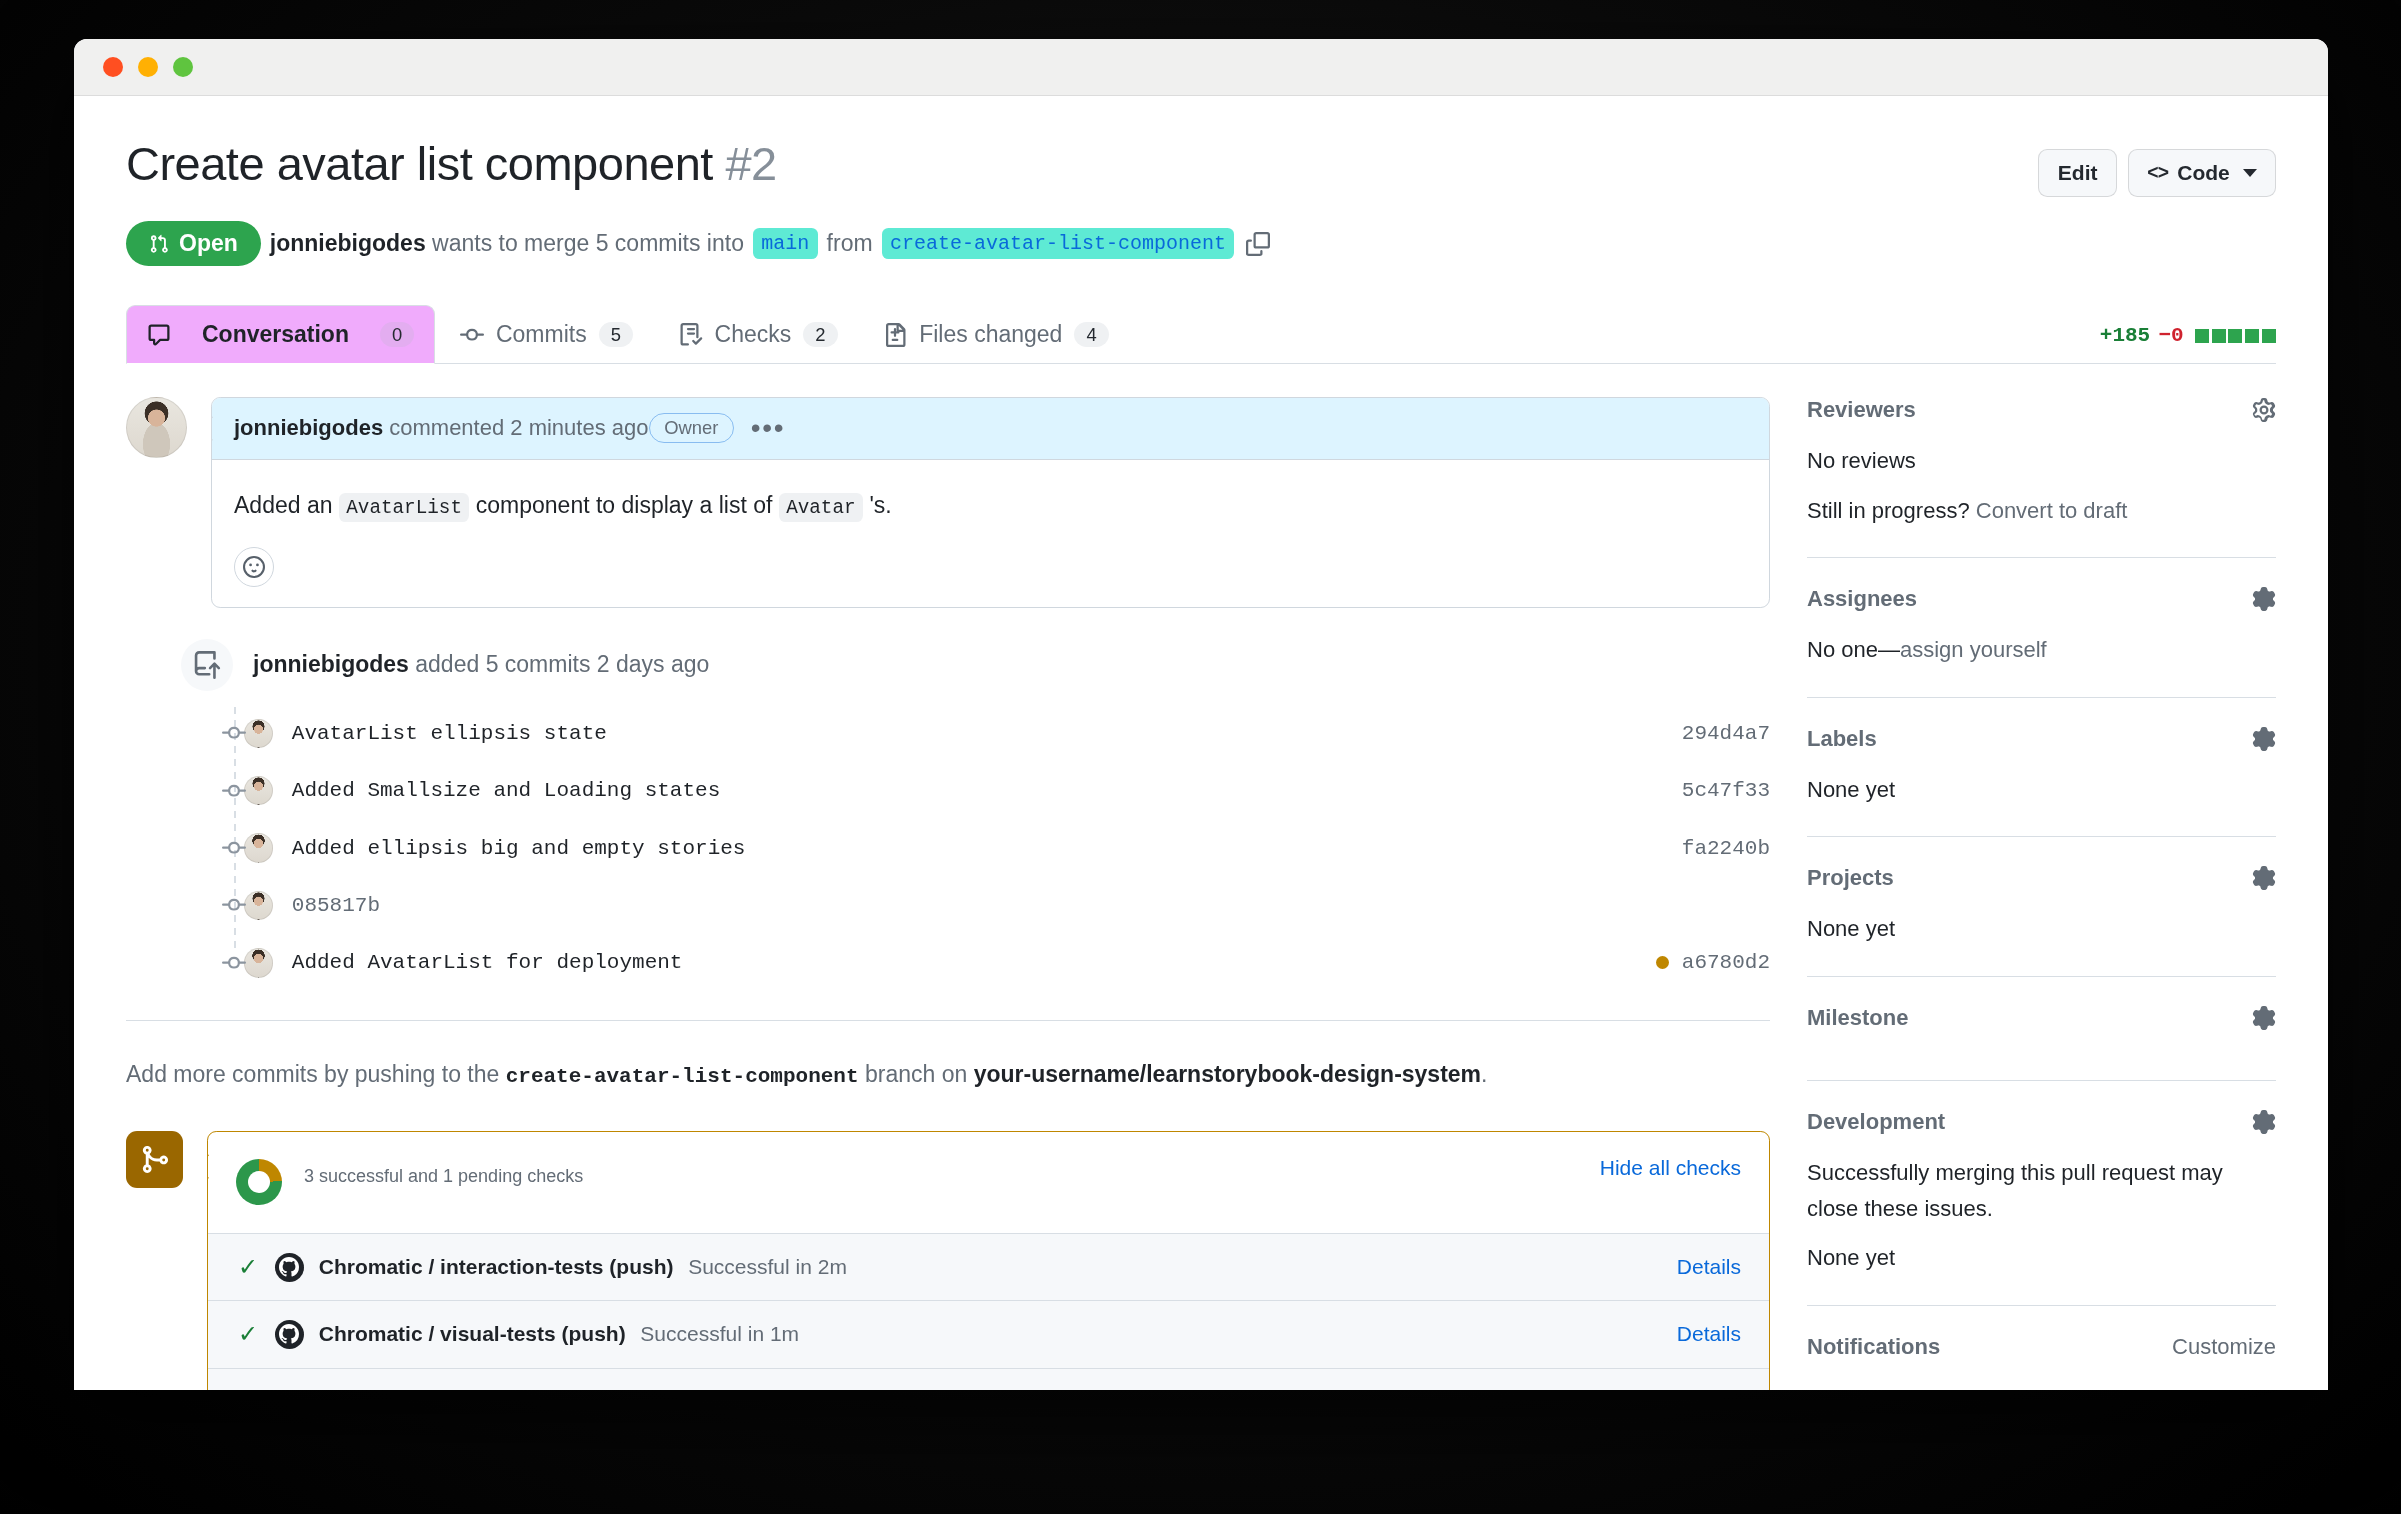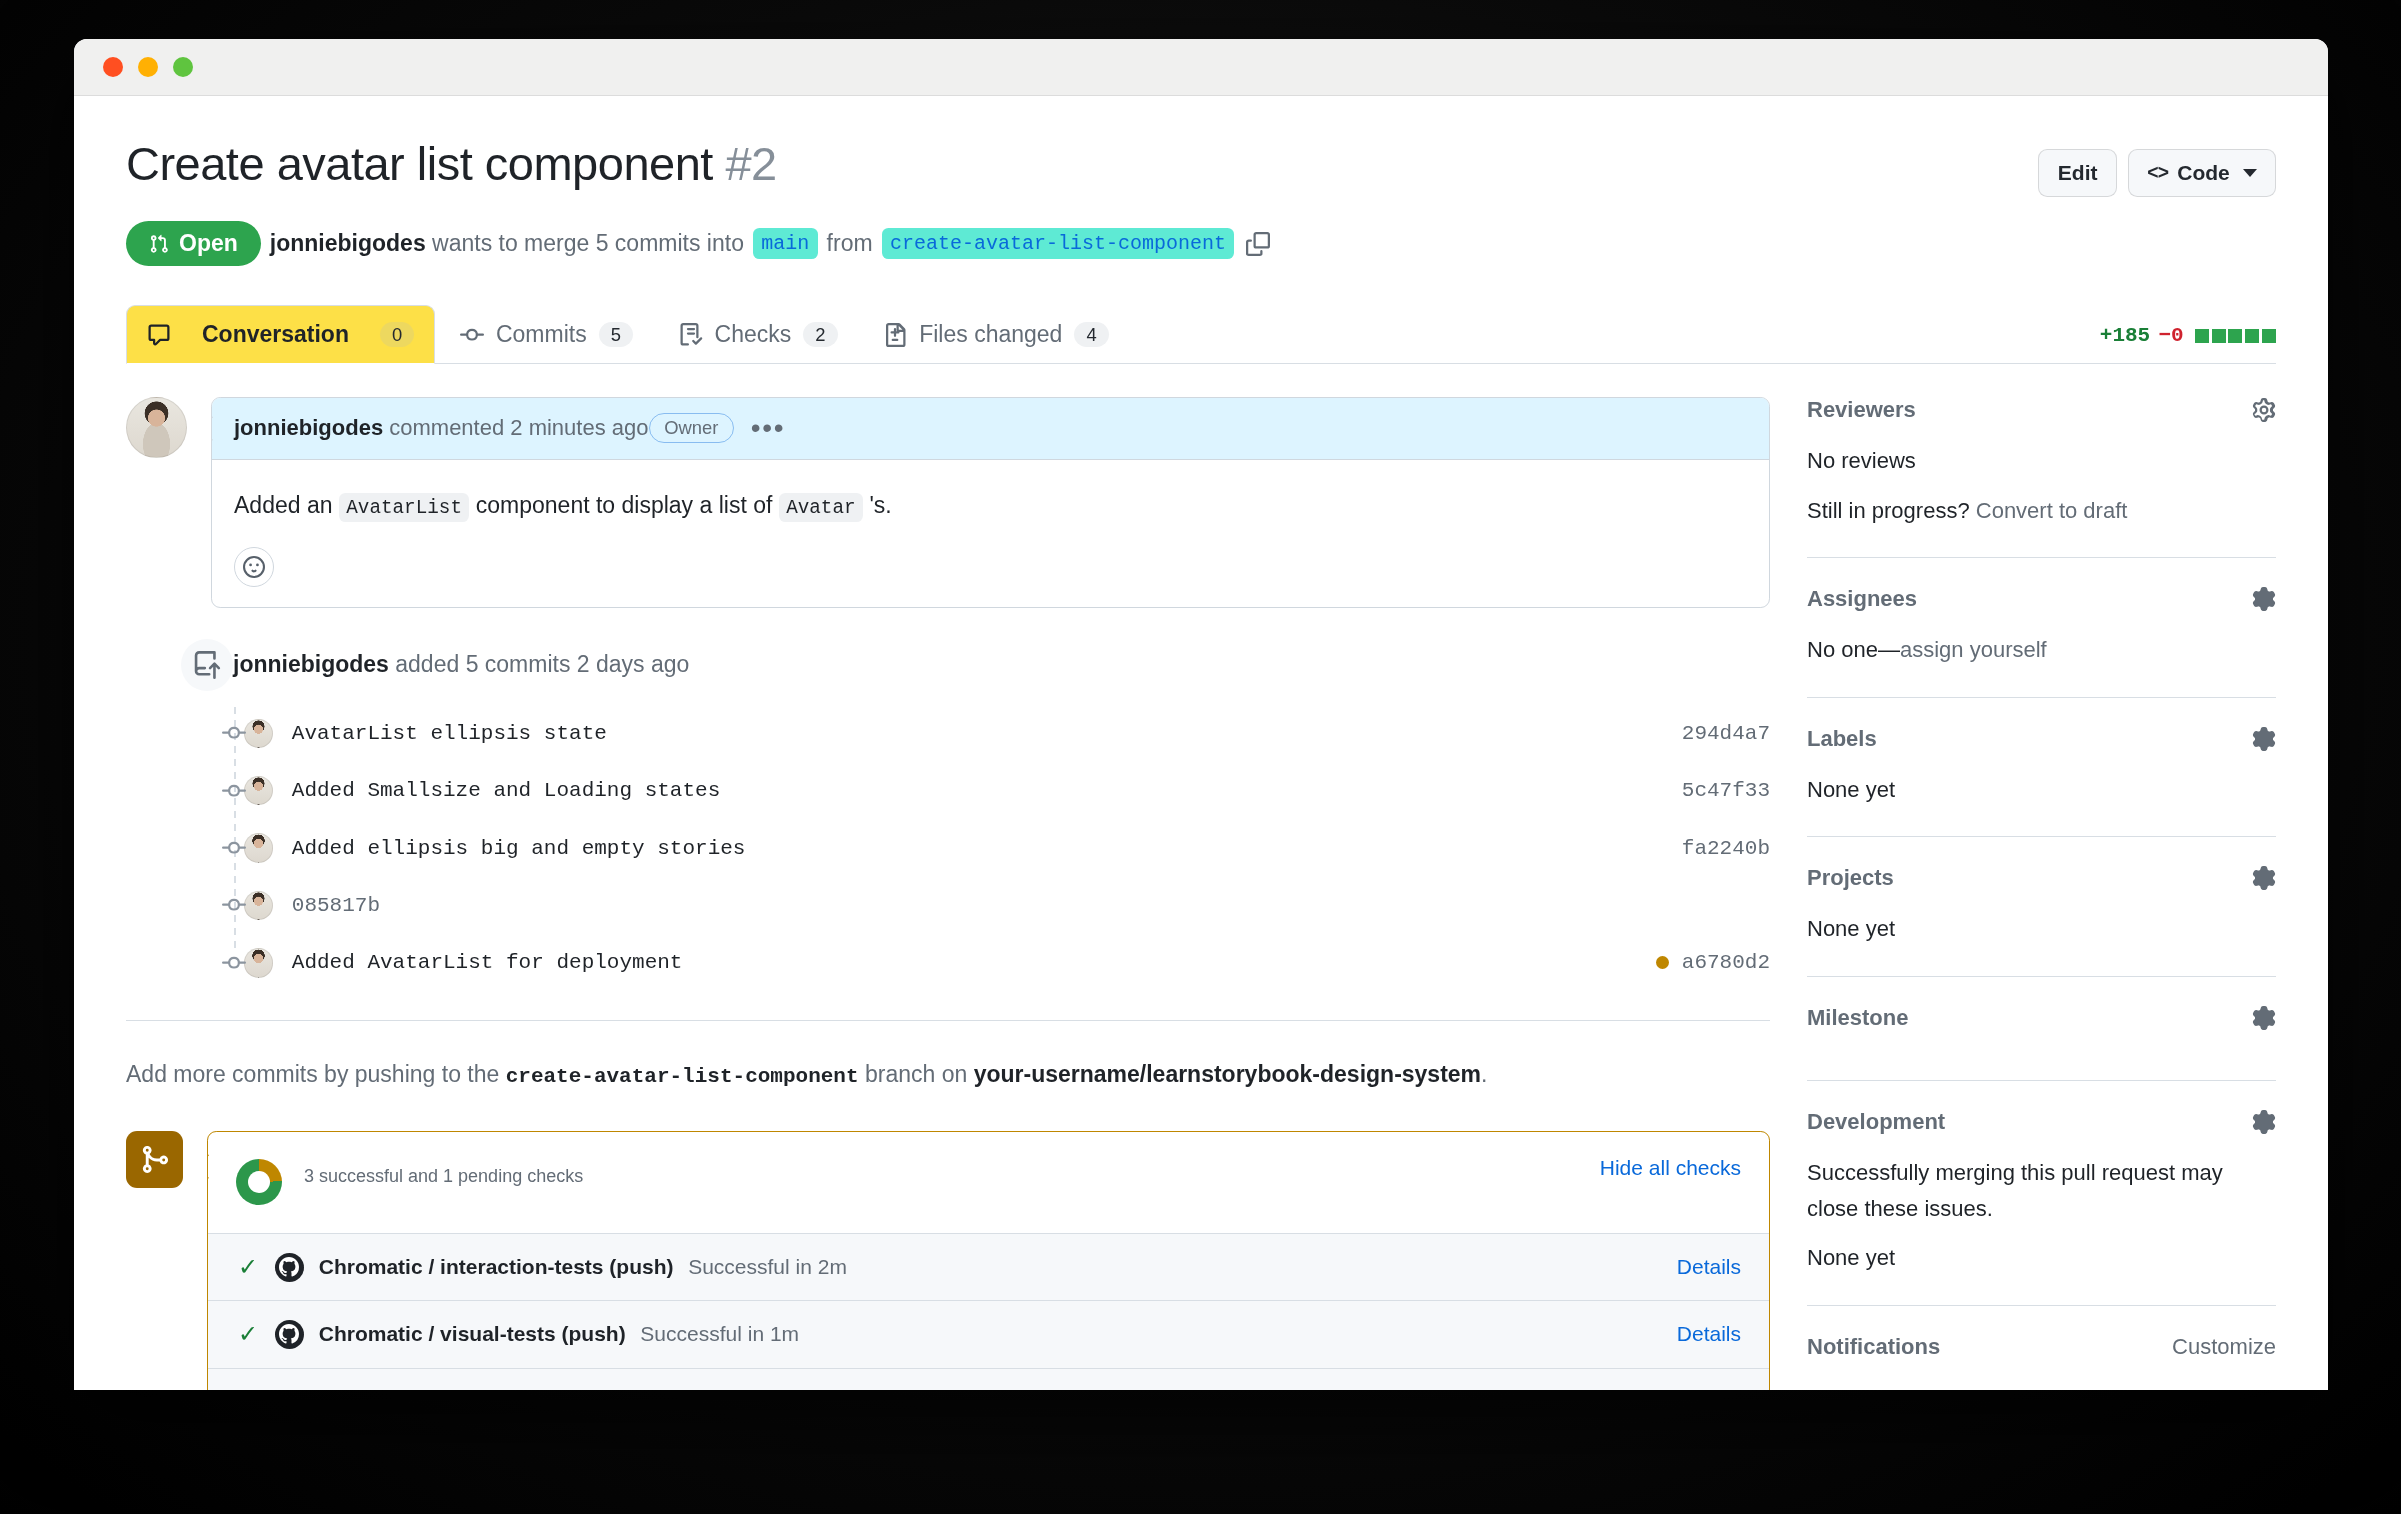--- a/index.html
+++ b/index.html
@@ -81,21 +81,21 @@
     border-bottom: 0.9px solid #d8dee4;
     margin-top: 39px; position: relative;
   }
   .tab {
     display: flex; align-items: center; gap: 12px;
     padding: 14.7px 20px; font-size: 23px; color: #636c76;
     cursor: pointer; border: 0.9px solid transparent;
     border-radius: 9.2px 9.2px 0 0; margin-bottom: -0.9px;
   }
   .tab.active {
-    background: #fde047; border-color: #d8dee4; border-bottom-color: #fff;
+    background: #f0abfc; border-color: #d8dee4; border-bottom-color: #fff;
     color: #1f2328; font-weight: 600; gap: 31px;
   }
   .counter {
     background: rgba(175,184,193,.2); color: #24292f;
     border-radius: 92px; padding: 1.8px 12px; font-size: 18.4px; font-weight: 500;
     min-width: 31px; text-align: center;
   }
   .diffstat {
     position: absolute; right: 0; bottom: 15.6px;
     display: flex; align-items: center; gap: 8.3px;
@@ -155,21 +155,21 @@
     border: 0.9px solid #d0d7de; display: flex; align-items: center;
     justify-content: center; cursor: pointer; color: #57606a;
   }
 
   
   .timeline { position: relative; margin-top: 31px; padding-left: 0; }
   .tl-line {
     position: absolute; left: 108px; top: 68px; bottom: 28px;
     width: 1.8px; background: repeating-linear-gradient(#d8dee4 0 7.4px, transparent 7.4px 13px);
   }
-  .tl-head { display: flex; align-items: center; padding-left: 81px; }
+  .tl-head { display: flex; align-items: center; gap: 20px; padding-left: 81px; }
   .push-icon {
     width: 52px; height: 52px; border-radius: 50%; background: #f6f8fa;
     display: flex; align-items: center; justify-content: center;
     margin-left: -26px; flex-shrink: 0;
   }
   .tl-head-text { font-size: 23px; color: #636c76; }
   .tl-head-text b { color: #1f2328; font-weight: 600; }
 
   .commit {
     display: flex; align-items: center; gap: 18.4px;

